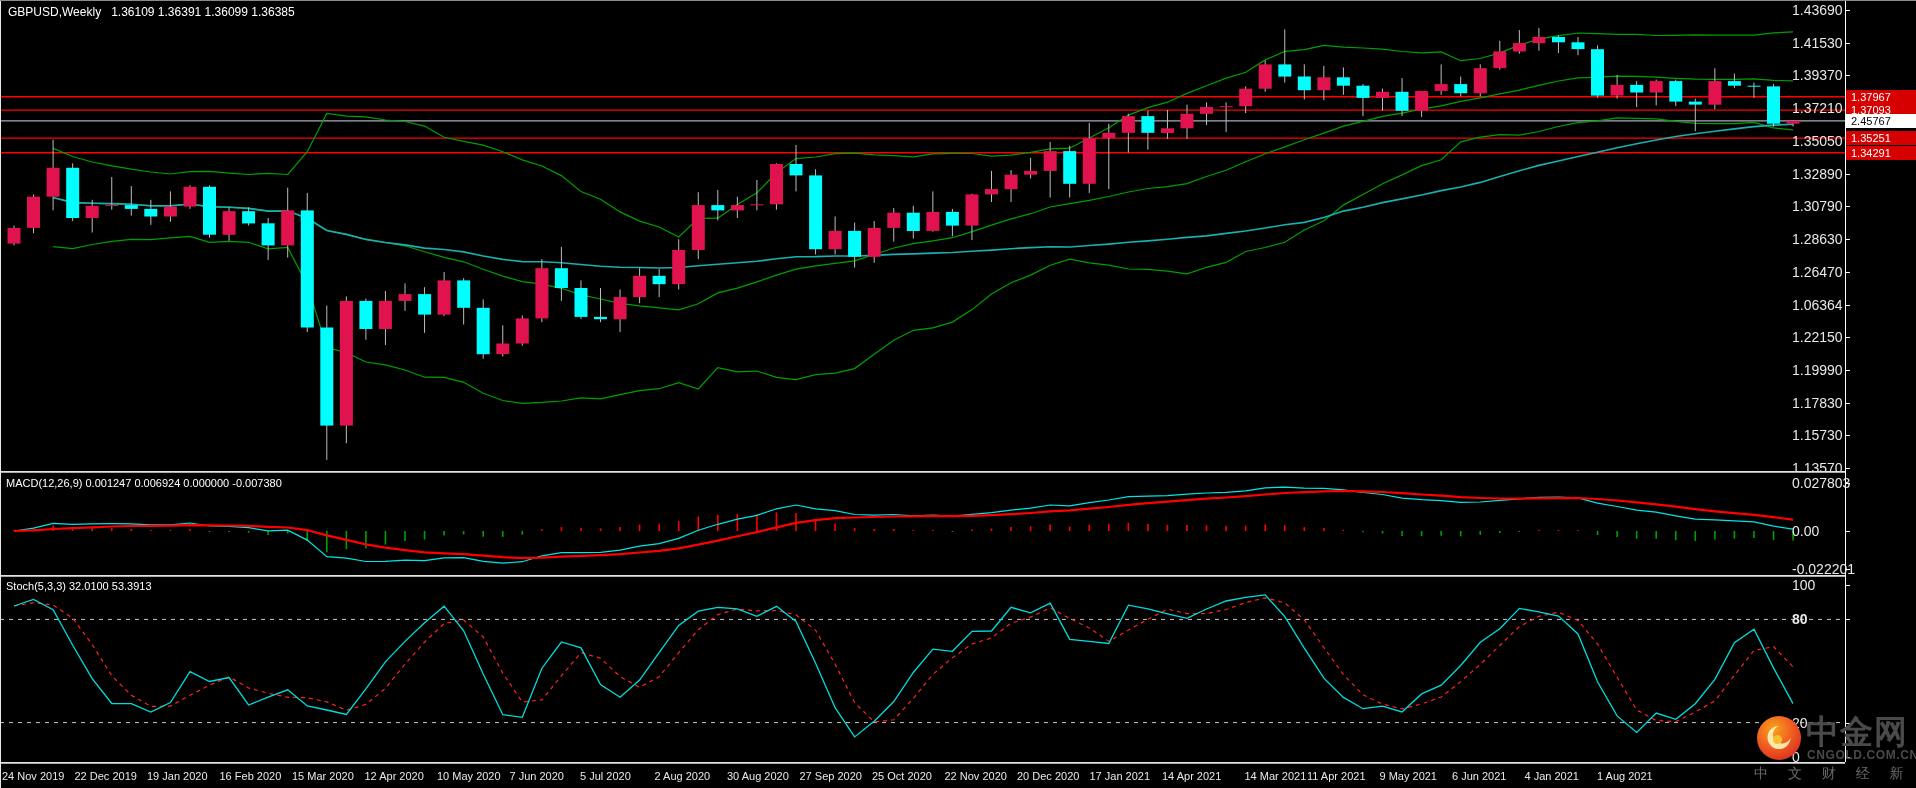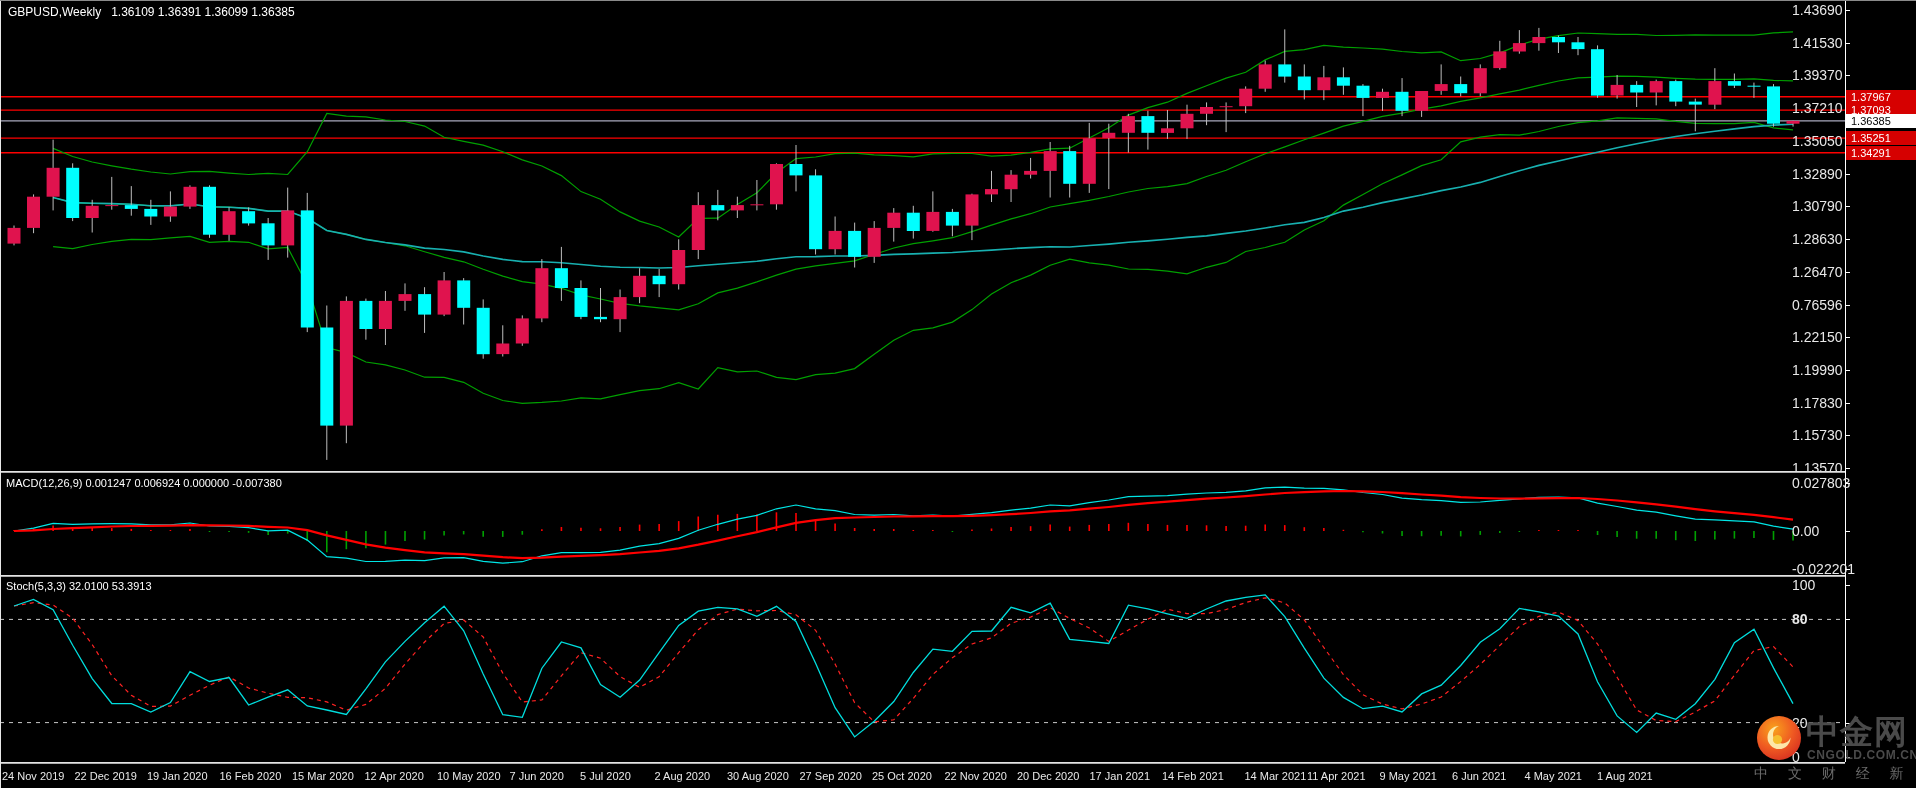--- a/index.html
+++ b/index.html
@@ -375,21 +375,21 @@
       <div class="tick-label" style="top: 141px;">1.35050</div>
       <div class="tick-dash" style="top: 141px;"></div>
       <div class="tick-label" style="top: 174px;">1.32890</div>
       <div class="tick-dash" style="top: 174px;"></div>
       <div class="tick-label" style="top: 206px;">1.30790</div>
       <div class="tick-dash" style="top: 206px;"></div>
       <div class="tick-label" style="top: 239px;">1.28630</div>
       <div class="tick-dash" style="top: 239px;"></div>
       <div class="tick-label" style="top: 272px;">1.26470</div>
       <div class="tick-dash" style="top: 272px;"></div>
-      <div class="tick-label" style="top: 305px;">0.76596</div>
+      <div class="tick-label" style="top: 305px;">1.06364</div>
       <div class="tick-dash" style="top: 305px;"></div>
       <div class="tick-label" style="top: 337px;">1.22150</div>
       <div class="tick-dash" style="top: 337px;"></div>
       <div class="tick-label" style="top: 370px;">1.19990</div>
       <div class="tick-dash" style="top: 370px;"></div>
       <div class="tick-label" style="top: 403px;">1.17830</div>
       <div class="tick-dash" style="top: 403px;"></div>
       <div class="tick-label" style="top: 435px;">1.15730</div>
       <div class="tick-dash" style="top: 435px;"></div>
       <div class="tick-label" style="top: 468px;">1.13570</div>
@@ -405,45 +405,45 @@
       <div class="tick-label" style="top: 619px; font-weight: bold;">80</div>
       <div class="tick-dash" style="top: 619px;"></div>
       <div class="tick-label" style="top: 723px;">20</div>
       <div class="tick-dash" style="top: 723px;"></div>
       <div class="tick-label" style="top: 757px;">0</div>
       <div class="tick-dash" style="top: 757px;"></div>
       <div class="price-flag flag-red" style="top: 97px;">1.37967</div>
       <div class="price-flag flag-red" style="top: 110px;">1.37093</div>
       <div class="price-flag flag-red" style="top: 138px;">1.35251</div>
       <div class="price-flag flag-red" style="top: 153px;">1.34291</div>
-      <div class="price-flag flag-cur" style="top: 121px;">1.36385</div>
+      <div class="price-flag flag-cur" style="top: 121px;">2.45767</div>
     </div>
   <div id="date-labels">
       <div class="date-label" style="left: 2px;">24 Nov 2019</div>
       <div class="date-label" style="left: 74.5px;">22 Dec 2019</div>
       <div class="date-label" style="left: 147px;">19 Jan 2020</div>
       <div class="date-label" style="left: 219.5px;">16 Feb 2020</div>
       <div class="date-label" style="left: 292px;">15 Mar 2020</div>
       <div class="date-label" style="left: 364.5px;">12 Apr 2020</div>
       <div class="date-label" style="left: 437px;">10 May 2020</div>
       <div class="date-label" style="left: 509.5px;">7 Jun 2020</div>
       <div class="date-label" style="left: 568px; padding-left: 12px;">5 Jul 2020</div>
       <div class="date-label" style="left: 654.5px;">2 Aug 2020</div>
       <div class="date-label" style="left: 727px;">30 Aug 2020</div>
       <div class="date-label" style="left: 799.5px;">27 Sep 2020</div>
       <div class="date-label" style="left: 872px;">25 Oct 2020</div>
       <div class="date-label" style="left: 944.5px;">22 Nov 2020</div>
       <div class="date-label" style="left: 1017px;">20 Dec 2020</div>
       <div class="date-label" style="left: 1089.5px;">17 Jan 2021</div>
-      <div class="date-label" style="left: 1162px;">14 Feb 2021</div>
+      <div class="date-label" style="left: 1162px;">14 Apr 2021</div>
       <div class="date-label" style="left: 1234.5px; margin-left: 10px;">14 Mar 2021</div>
       <div class="date-label" style="left: 1307px;">11 Apr 2021</div>
       <div class="date-label" style="left: 1379.5px;">9 May 2021</div>
       <div class="date-label" style="left: 1452px;">6 Jun 2021</div>
-      <div class="date-label" style="left: 1524.5px;">4 May 2021</div>
+      <div class="date-label" style="left: 1524.5px;">4 Jan 2021</div>
       <div class="date-label" style="left: 1597px;">1 Aug 2021</div>
     </div>
 
   <div class="panel-hit" style="top:2px;height:469px"></div>
   <div class="panel-hit" style="top:473px;height:102px"></div>
   <div class="panel-hit" style="top:577px;height:185px"></div>
   <div class="axis-hit"></div>
   <div class="dates-hit"></div>
 
   <div id="watermark">

